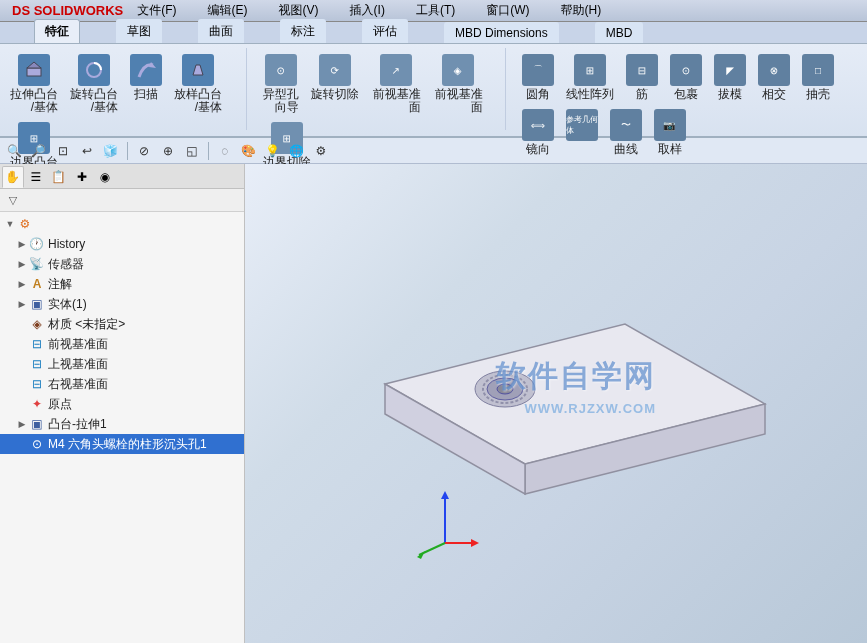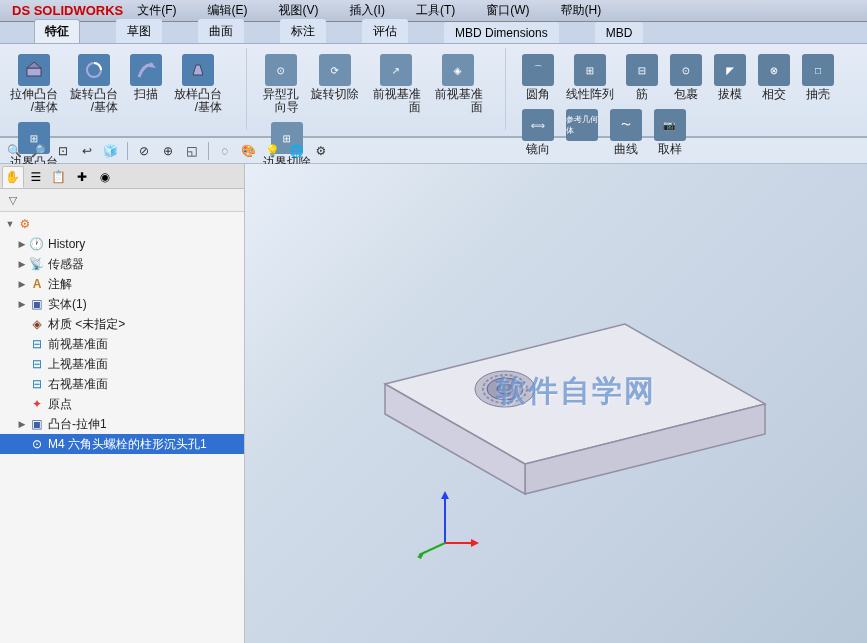--- a/index.html
+++ b/index.html
@@ -352,15 +352,16 @@
 
       <line x1="40" y1="60" x2="72" y2="60" stroke="#ee2222" stroke-width="2"></line>
       <polygon points="74,60 66,56 66,64" fill="#ee2222"></polygon>
 
       <line x1="40" y1="60" x2="14" y2="72" stroke="#22aa22" stroke-width="2"></line>
       <polygon points="12,74 20,68 16,76" fill="#22aa22"></polygon>
     </svg>
 
     <div id="viewport-watermark">
       <div style="font-size:30px; color:rgba(80,130,200,0.65); font-weight:bold; text-shadow: 1px 1px 2px rgba(255,255,255,0.5);">软件自学网</div>
+      <div id="viewport-watermark-sub">WWW.RJZXW.COM</div>
     </div>
   </div>
 </div>
 
 </body></html>

